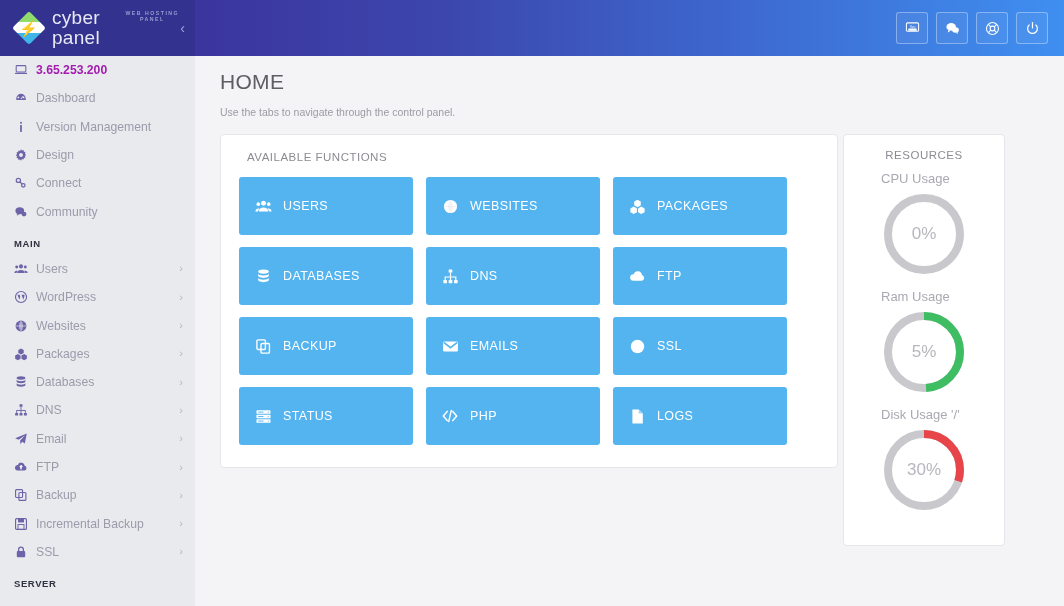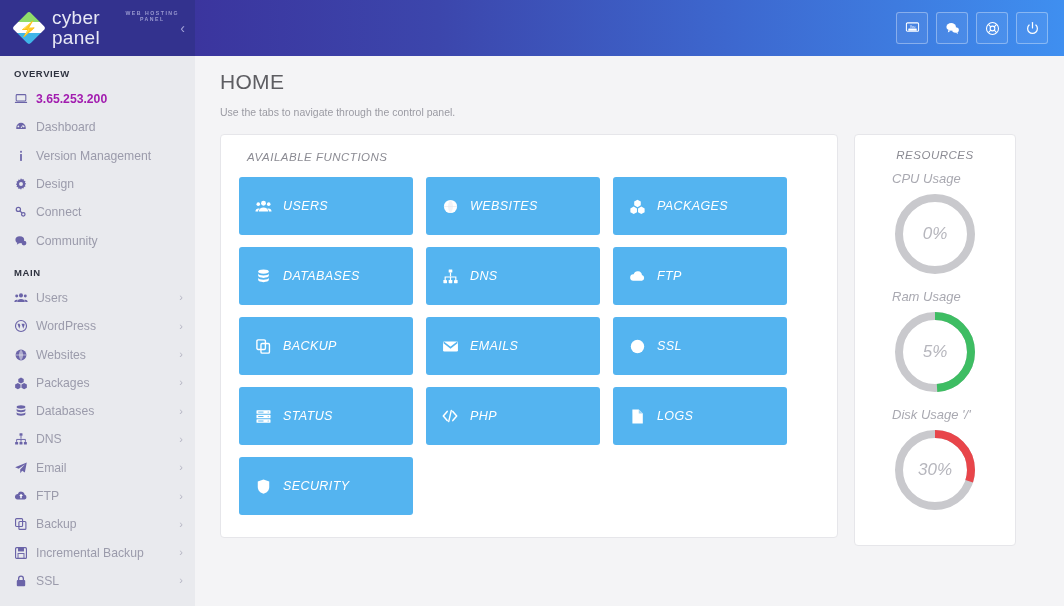--- a/index.html
+++ b/index.html
@@ -100,21 +100,21 @@
   }
   .tb-btn svg { display: block; }
 
   .page-head { padding: 14px 0 0 25px; }
   .page-title {
     font-size: 21px; color: #5d5d62; font-weight: 300; letter-spacing: .3px;
   }
   .page-sub { font-size: 10.5px; color: #9b9ba3; margin-top: 12px; }
 
   .content {
-    display: flex; padding: 16px 22px 0 25px; gap: 16px; align-items: flex-start; font-style: italic;
+    display: flex; padding: 16px 22px 0 25px; gap: 5px; align-items: flex-start;
   }
   .card {
     background: #fff;
     border: 1px solid #e6e6ea;
     border-radius: 4px;
   }
   .functions-card { width: 618px; padding: 16px 18px 22px 18px; }
   .card-title {
     font-size: 11.5px; color: #8b8b93; letter-spacing: .5px;
     margin-bottom: 14px; padding-left: 8px;
@@ -166,21 +166,20 @@
         <div class="dia"></div>
         <div class="bolt">⚡</div>
       </div>
       <div class="brand-text">
         <div class="brand-name">cyber panel</div>
         <div class="brand-sub">WEB HOSTING PANEL</div>
       </div>
       <button class="collapse-btn">‹</button>
     </div>
     <nav id="sidebar-nav">
-        <div class="nav-section">OVERVIEW</div>
         <div class="nav-item active">
           <span class="ni-icon">
             <svg width="14" height="14" viewBox="0 0 16 16">
               <rect x="2.5" y="3" width="11" height="7.2" rx="1" fill="none" stroke="#6b64a8" stroke-width="1.2"></rect>
               <rect x="1" y="11" width="14" height="1.5" rx=".6" fill="#6b64a8"></rect>
             </svg>
           </span>
           <span class="ni-label">3.65.253.200</span>
         </div>
         <div class="nav-item">
@@ -525,28 +524,20 @@
             </div>
             <div class="tile">
               <span class="t-icon">
                 <svg width="17" height="17" viewBox="0 0 16 16">
                   <path d="M3.2 1.4h6L13 5.2v9.4H3.2z" fill="#ffffff"></path>
                   <path d="M9.2 1.4V5.2H13z" fill="#9fd6f7"></path>
                 </svg>
               </span>
               <span class="t-label">LOGS</span>
             </div>
-            <div class="tile">
-              <span class="t-icon">
-                <svg width="17" height="17" viewBox="0 0 16 16">
-                  <path d="M8 1.3L13.4 3.4v5c0 3.2-2.3 5.5-5.4 6.4-3.1-.9-5.4-3.2-5.4-6.4v-5z" fill="#ffffff"></path>
-                </svg>
-              </span>
-              <span class="t-label">SECURITY</span>
-            </div>
           </div>
       </section>
 
       <aside class="card res-card">
         <div class="res-title">RESOURCES</div>
         <div id="gauges">
             <div>
               <div class="gauge-label">CPU Usage</div>
               <div class="gauge">
                 <svg width="86" height="86" viewBox="0 0 86 86">

